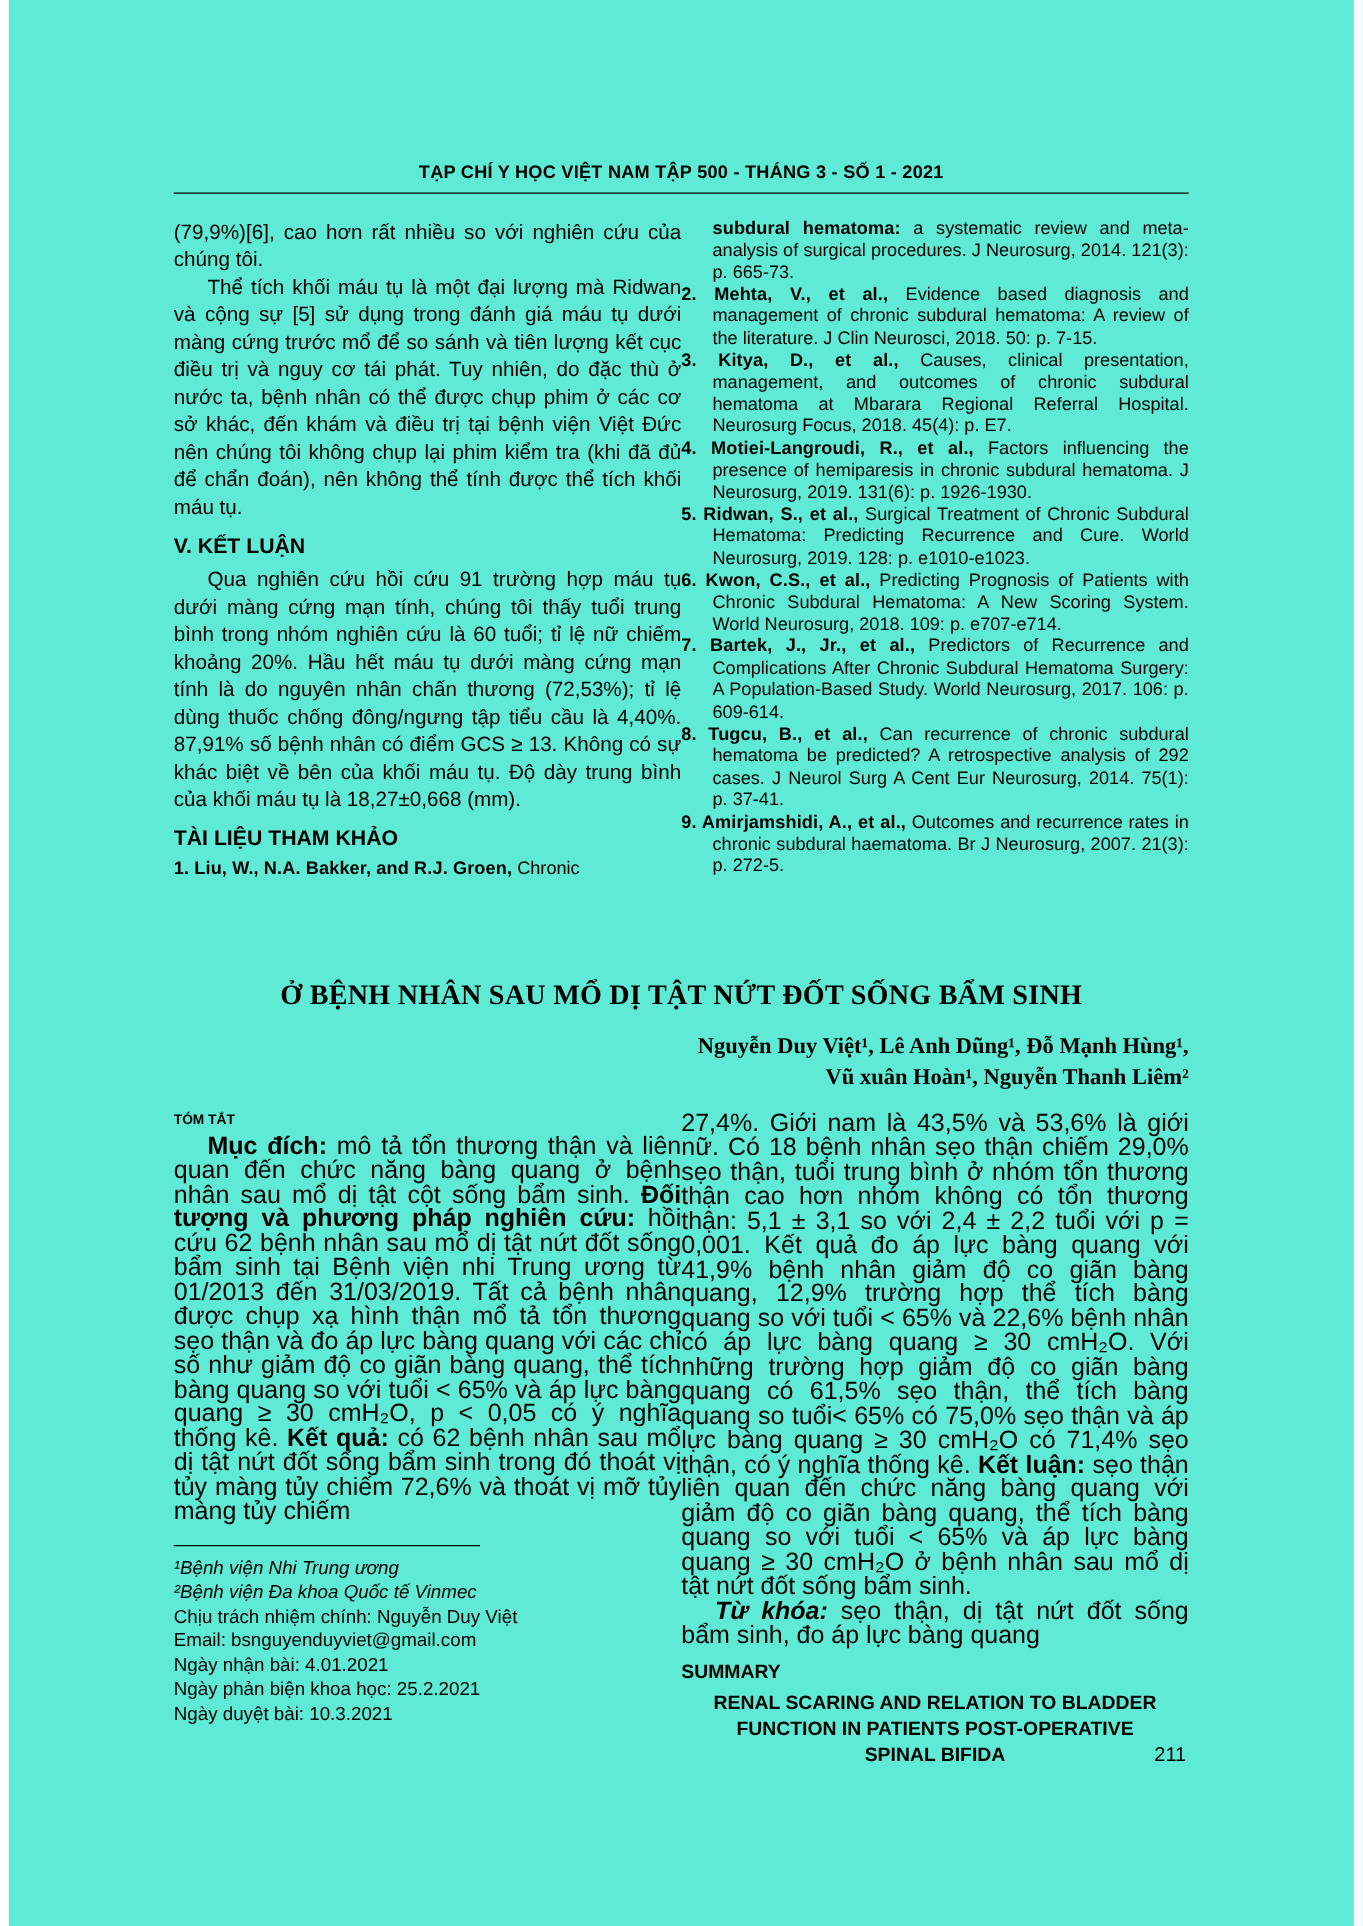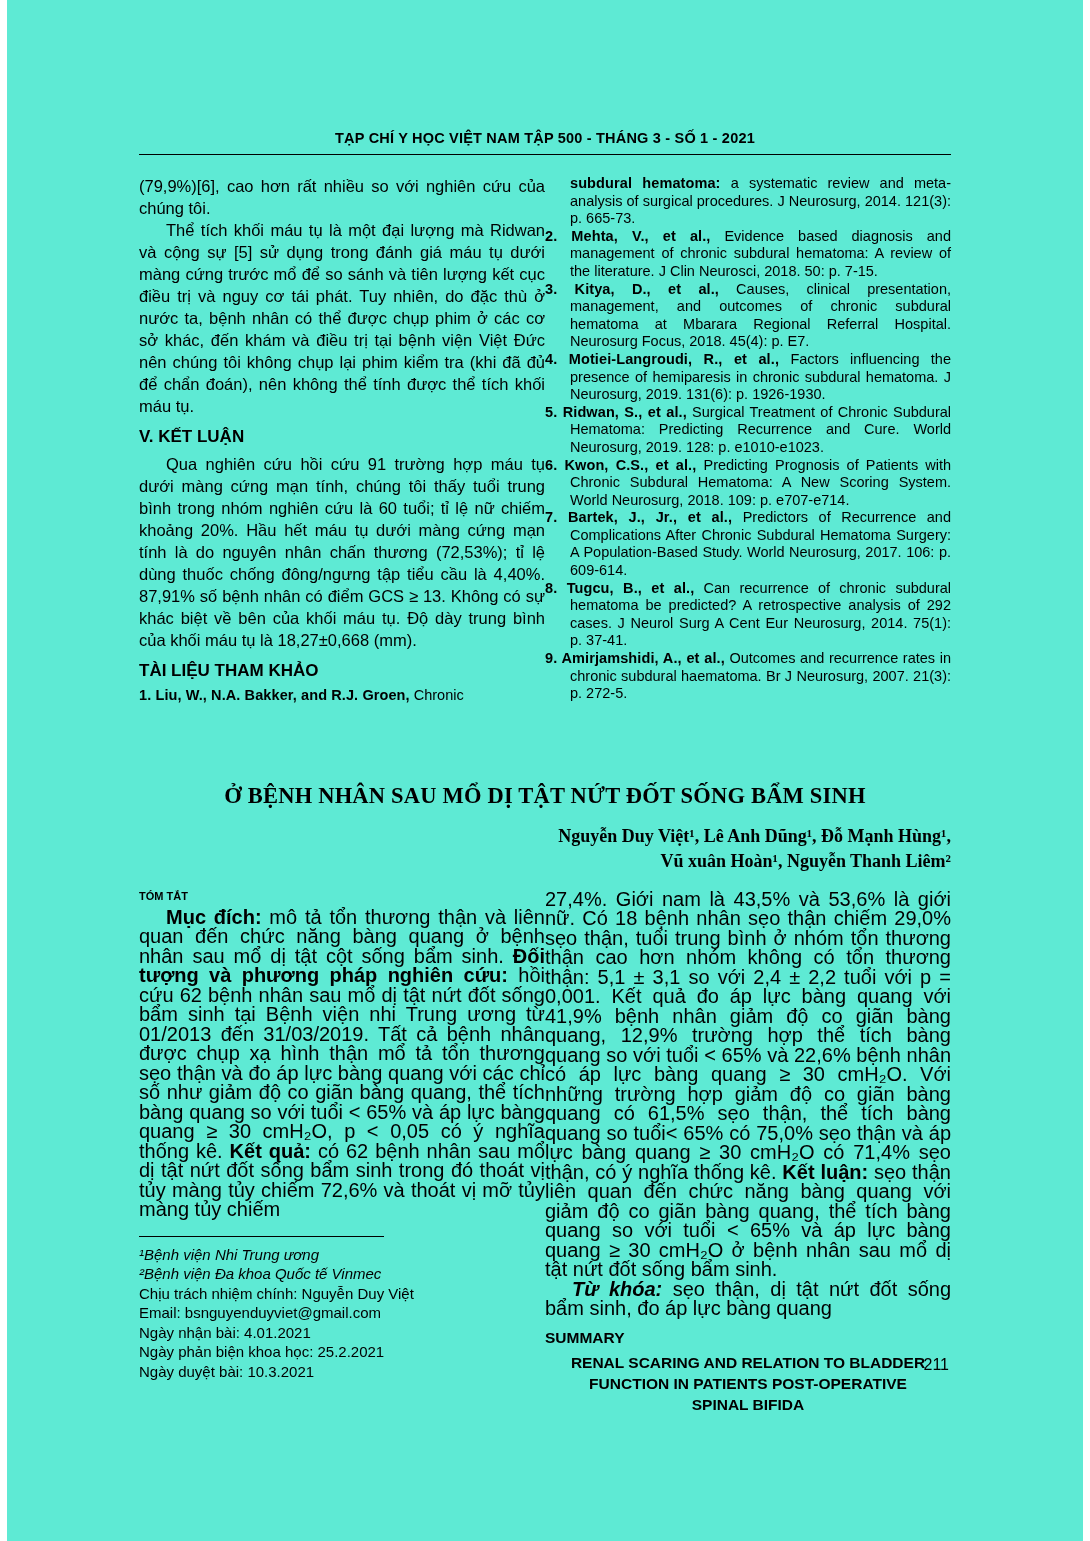--- a/index.html
+++ b/index.html
@@ -110,21 +110,21 @@
     font-size: 15.5px;
     font-weight: 700;
     text-align: center;
     line-height: 21px;
     margin-top: 5px;
     padding: 0 16px;
   }
 
   .page-number {
     position: absolute;
-    top: 1356px;
+    top: 1396px;
     right: 134px;
     font-size: 16px;
   }
 </style>
 </head>
 <body>
 
 <div class="page">
 
   <header>

